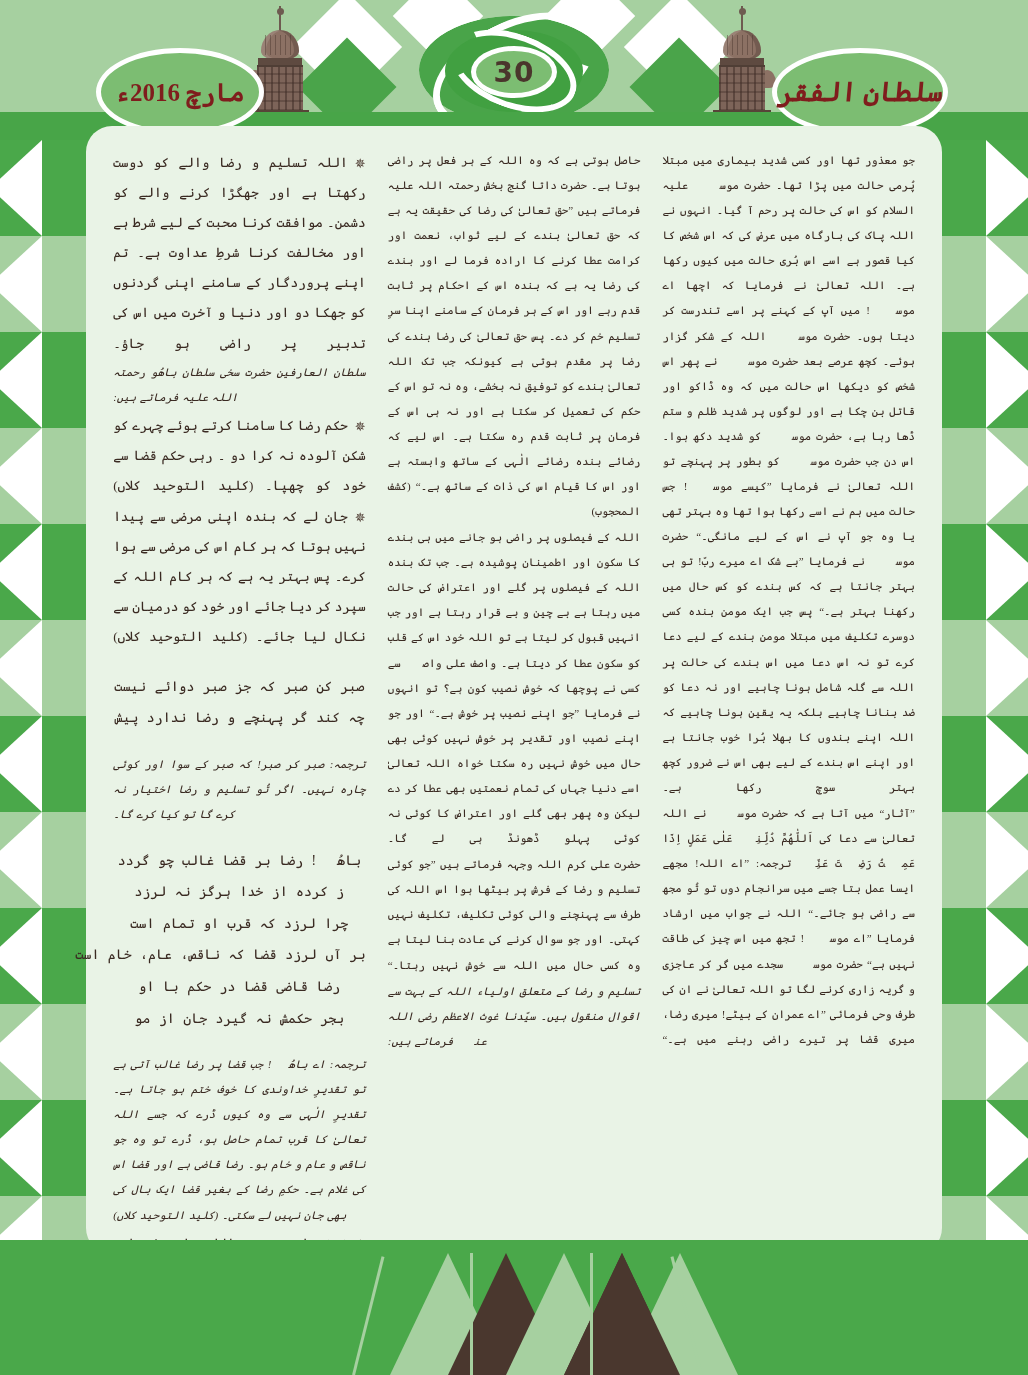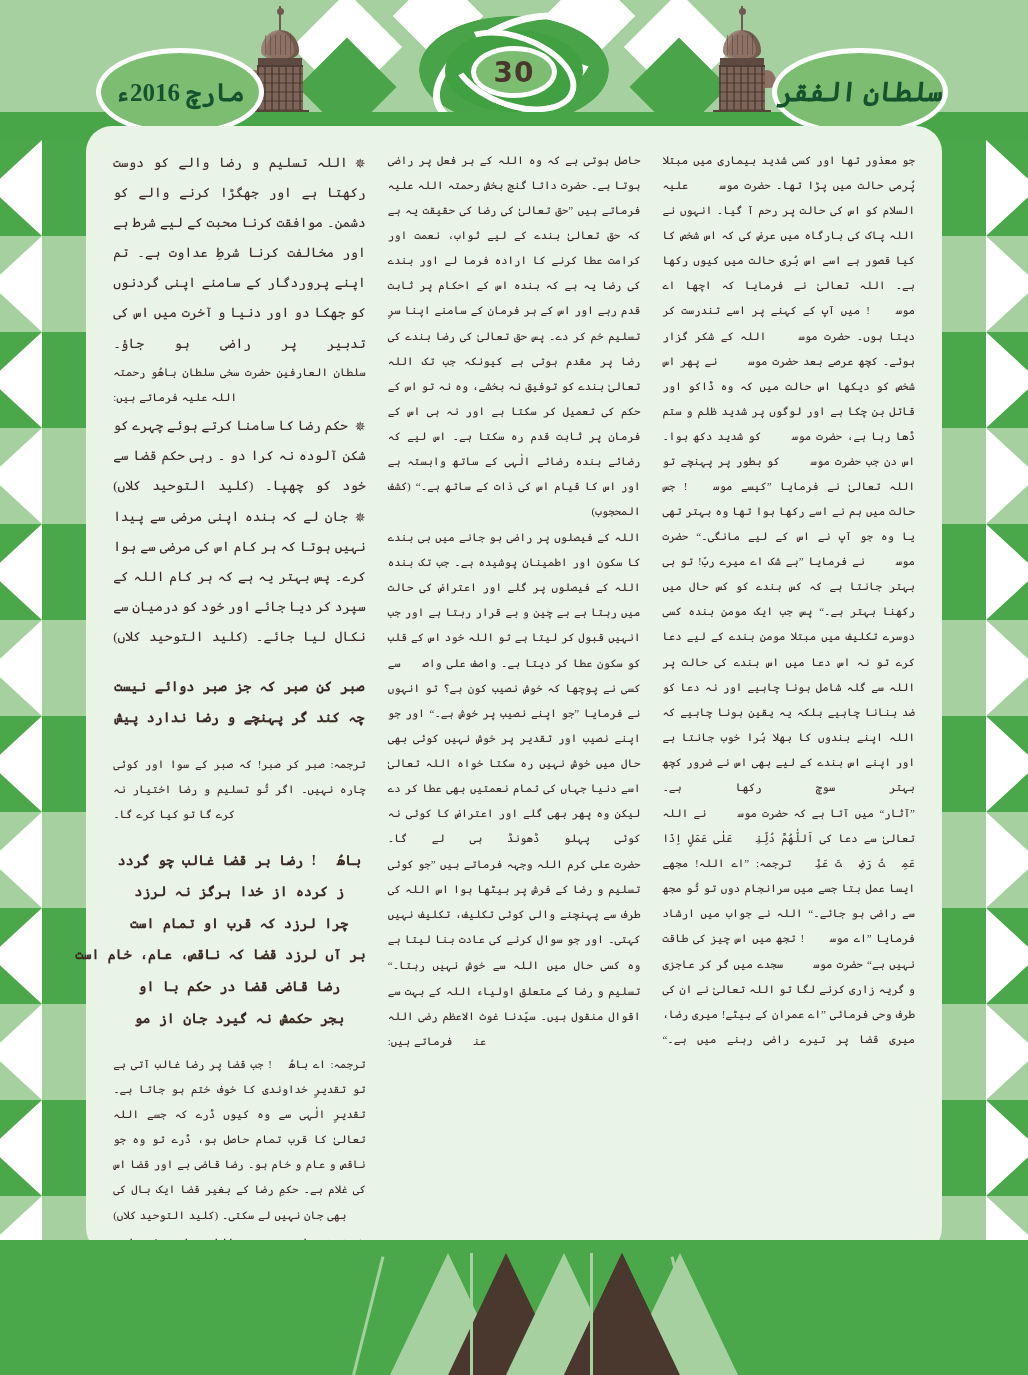--- a/index.html
+++ b/index.html
@@ -112,21 +112,21 @@
 
   
   .oval {
     position: absolute;
     border-radius: 50%;
     background: #7cbd72;
     border: 5px solid #ffffff;
     display: flex;
     align-items: center;
     justify-content: center;
-    color: #14532d;
+    color: #7f1d1d;
   }
   .date-oval {
     top: 48px; left: 96px;
     width: 168px; height: 88px;
   }
   .date-oval .label {
     font-family: "Liberation Serif", serif;
     font-size: 25px;
     font-weight: bold;
     letter-spacing: .5px;
@@ -298,21 +298,21 @@
   }
 
   .para {
     font-family: "Liberation Serif", "DejaVu Serif", serif;
     font-size: 11px;
     line-height: 2.28;
     margin-bottom: 1px;
     text-align: justify;
     word-spacing: 1px;
   }
-  .para.last-left { text-align-last: left; }
+  .para.last-left { text-align-last: left; font-style: italic; }
 
   .bullet-item {
     display: block;
     font-family: "Liberation Serif", "DejaVu Serif", serif;
     font-size: 13.2px;
     line-height: 2.28;
     margin-bottom: 1px;
     text-align: justify;
     text-align-last: justify;
     text-indent: 0;
@@ -329,21 +329,21 @@
   .verse {
     font-family: "Liberation Serif", "DejaVu Serif", serif;
     font-size: 13.6px;
     line-height: 2.32;
     text-align: center;
     text-align-last: center;
     letter-spacing: 2.2px;
     word-spacing: 5px;
     white-space: nowrap;
   }
-  .verse-block { margin: 18px 0; font-weight: bold; }
+  .verse-block { margin: 18px 0; }
 </style>
 </head>
 <body>
 
 <div class="page">
 
   <div class="header">
 
     <div class="hdr-diamond" style="left:308px; top:8px; width:78px; height:78px;"></div>
     <div class="hdr-diamond" style="left:640px; top:8px; width:78px; height:78px;"></div>

